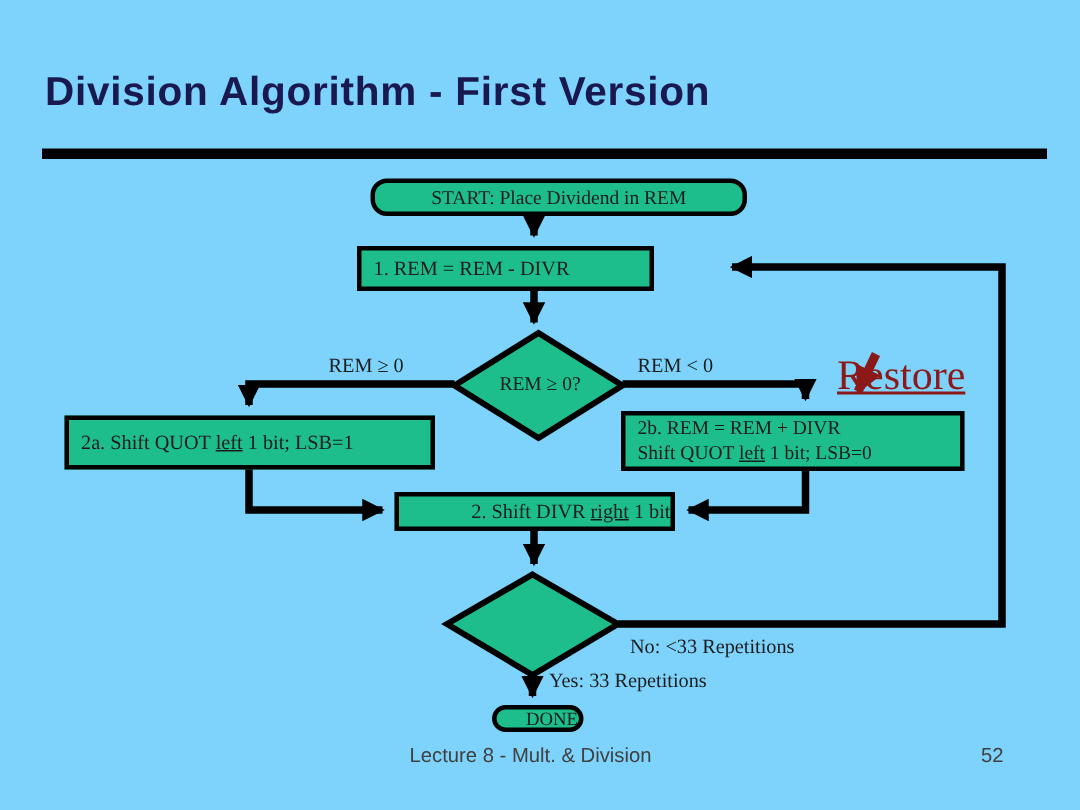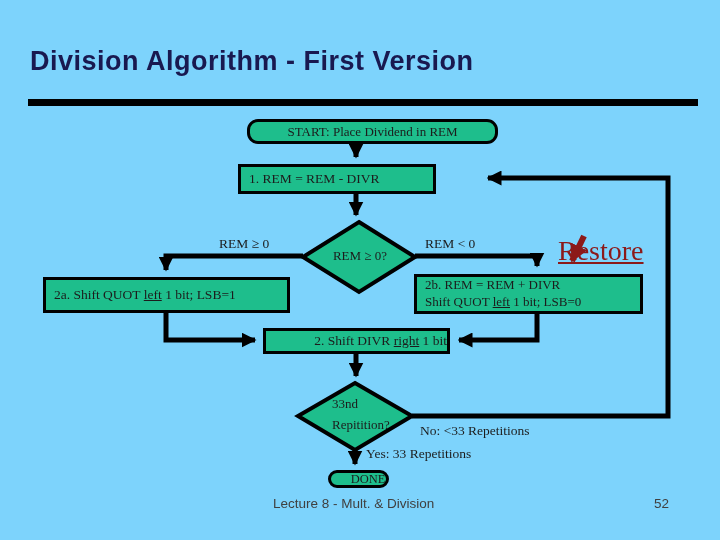--- a/index.html
+++ b/index.html
@@ -102,24 +102,20 @@
   </div>
 
   <div class="abs node rounded center-text" style="left:328px;top:470px;width:61px;height:18px;font-size:12.5px;padding-left:19px;">
     <span>DONE</span>
   </div>
 
   <div class="abs flow-label" style="left:219px;top:236px;">REM  ≥ 0</div>
   <div class="abs flow-label" style="left:425px;top:236px;">REM &lt; 0</div>
   <div class="abs flow-label" id="decision1-label">REM ≥ 0?</div>
 
-  <div class="abs flow-label" id="decision2-label">
-    <div>33nd</div>
-    <div>Repitition?</div>
-  </div>
 
   <div class="abs flow-label" style="left:420px;top:423px;">No: &lt;33 Repetitions</div>
   <div class="abs flow-label" style="left:366px;top:446px;">Yes: 33 Repetitions</div>
 
   <div class="abs" id="restore-label">Restore</div>
 
   <div class="abs footer-text" id="footer-title">Lecture 8 - Mult. &amp; Division</div>
   <div class="abs footer-text" id="page-number">52</div>
 
 </div>

